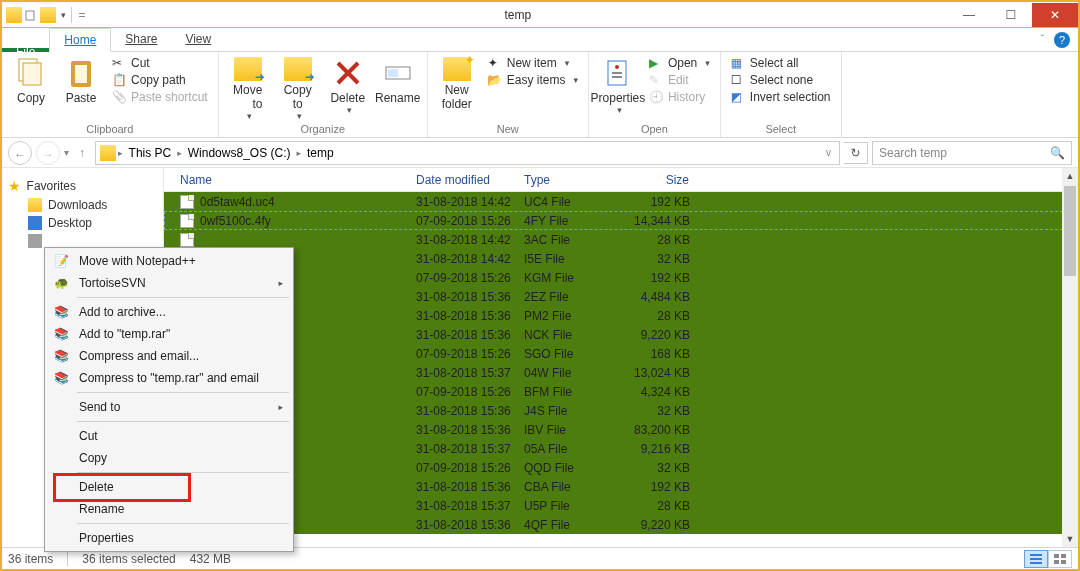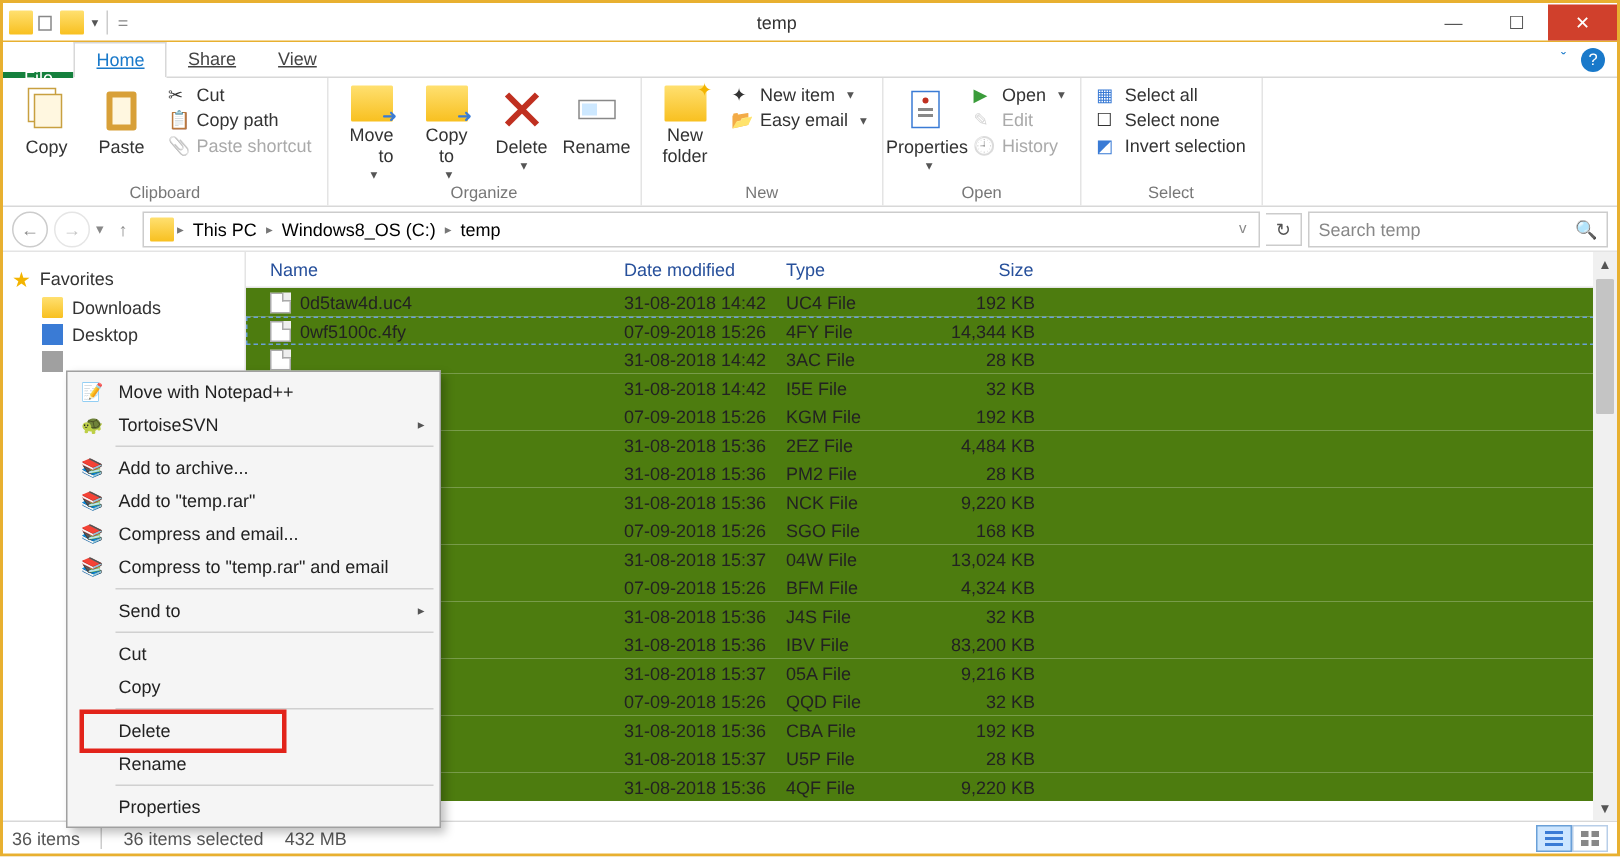--- a/index.html
+++ b/index.html
@@ -217,21 +217,21 @@
 folder</span>
         </div>
         <div class="small-row">
           <div class="small-btn">
               <span class="small-ico">✦</span>
               <span>New item</span>
               <span class="caret">▾</span>
             </div>
           <div class="small-btn">
               <span class="small-ico">📂</span>
-              <span>Easy email</span>
+              <span>Easy items</span>
               <span class="caret">▾</span>
             </div>
         </div>
       </div>
       <div class="rgroup-label">New</div>
     </div>
 
     <div class="rgroup">
       <div class="rgroup-content">
         <div class="big-btn">

